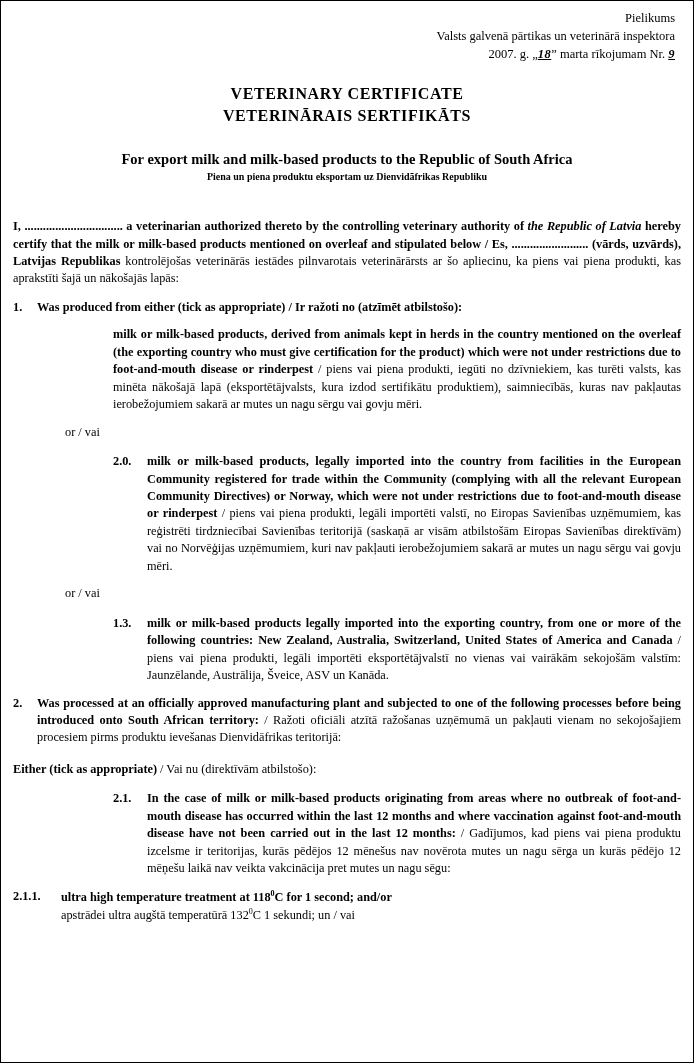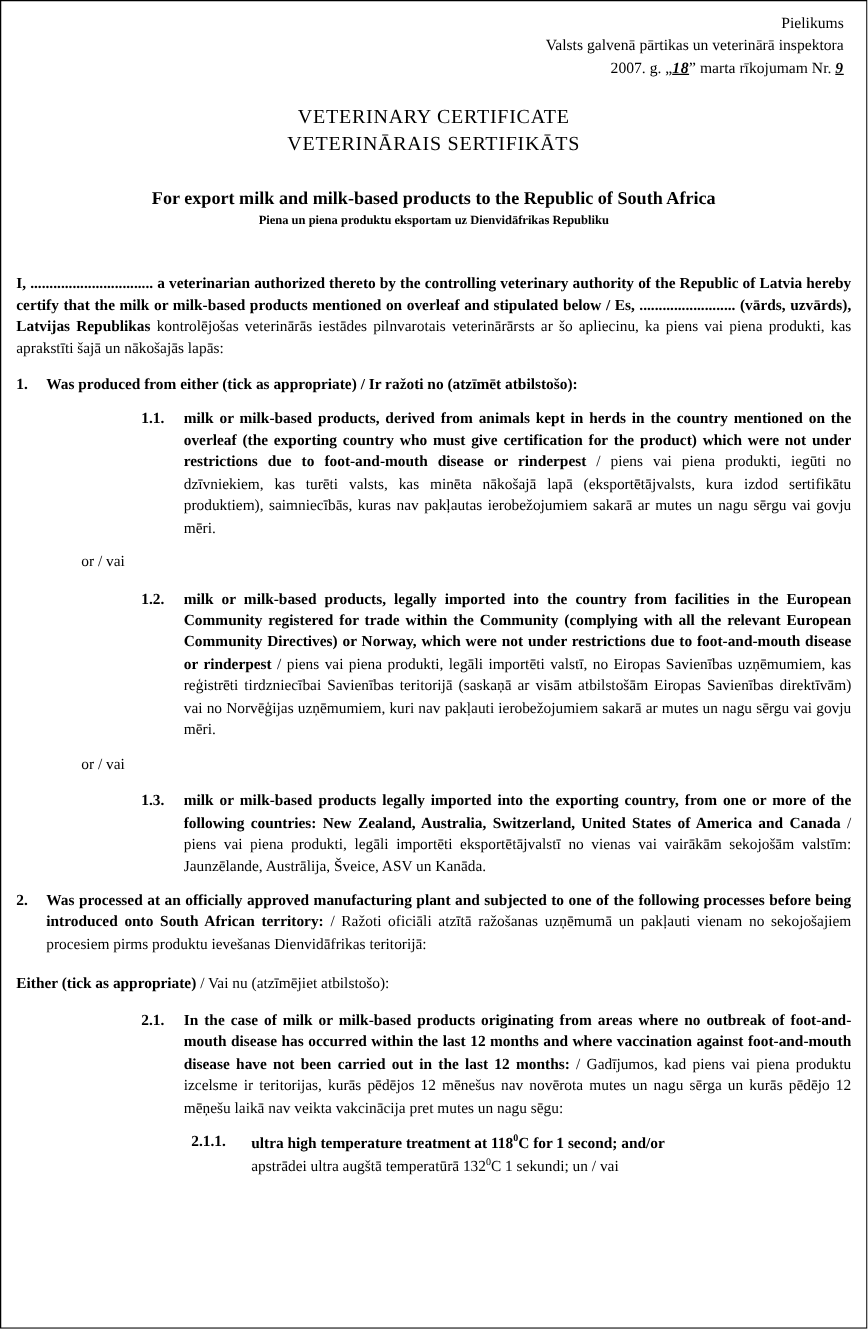--- a/index.html
+++ b/index.html
@@ -46,21 +46,21 @@
     letter-spacing: 0.5px;
   }
 
   
   .title-block {
     text-align: center;
     margin-top: 20px;
   }
   .title-main {
     font-size: 16px;
-    font-weight: normal;
+    font-weight: bold;
     letter-spacing: 0.6px;
     line-height: 1.35;
   }
   .subtitle-block {
     text-align: center;
     margin-top: 22px;
   }
   .subtitle-1 {
     font-size: 14.5px;
     font-weight: bold;
@@ -78,21 +78,21 @@
     margin-top: 34px;
     font-size: 12.3px;
     line-height: 1.42;
     text-align: justify;
   }
   .para {
     margin-bottom: 11px;
     text-align: justify;
   }
   .b { font-weight: bold; }
-  .bi { font-weight: bold; }
+  .bi { font-weight: bold; font-style: italic; }
 
   .num-item {
     display: flex;
     margin-bottom: 10px;
   }
   .num-item .num {
     flex: 0 0 24px;
     font-weight: bold;
   }
   .num-item .txt {
@@ -109,21 +109,20 @@
     flex: 0 0 34px;
     font-weight: bold;
   }
   .sub-item .txt {
     flex: 1 1 auto;
     text-align: justify;
   }
 
   .subsub-item {
     display: flex;
-    margin-left: 140px;
     margin-bottom: 8px;
   }
   .subsub-item .num {
     flex: 0 0 48px;
     font-weight: bold;
   }
   .subsub-item .txt {
     flex: 1 1 auto;
     text-align: justify;
   }
@@ -171,45 +170,44 @@
       <div class="para">
         <span class="b">I, ................................ a veterinarian authorized thereto by the controlling veterinary authority of </span><span class="bi">the Republic of Latvia</span><span class="b"> hereby certify that the milk or milk-based products mentioned on overleaf and stipulated below / Es, ......................... (vārds, uzvārds), </span><span class="b">Latvijas Republikas</span><span> kontrolējošas veterinārās iestādes pilnvarotais veterinārārsts ar šo apliecinu, ka piens vai piena produkti, kas aprakstīti šajā un nākošajās lapās:</span>
       </div>
 
       <div class="num-item">
         <div class="num">1.</div>
         <div class="txt b">Was produced from either (tick as appropriate) / Ir ražoti no (atzīmēt atbilstošo):</div>
       </div>
 
       <div class="sub-item">
-        <div class="num">1.1.</div>
         <div class="txt"><span class="b">milk or milk-based products, derived from animals kept in herds in the country mentioned on the overleaf (the exporting country who must give certification for the product) which were not under restrictions due to foot-and-mouth disease or rinderpest</span><span> / piens vai piena produkti, iegūti no dzīvniekiem, kas turēti valsts, kas minēta nākošajā lapā (eksportētājvalsts, kura izdod sertifikātu produktiem), saimniecībās, kuras nav pakļautas ierobežojumiem sakarā ar mutes un nagu sērgu vai govju mēri.</span></div>
       </div>
 
       <div class="or-line">or / vai</div>
 
       <div class="sub-item">
-        <div class="num">1.2.</div>
+        <div class="num">2.0.</div>
         <div class="txt"><span class="b">milk or milk-based products, legally imported into the country from facilities in the European Community registered for trade within the Community (complying with all the relevant European Community Directives) or Norway, which were not under restrictions due to foot-and-mouth disease or rinderpest</span><span> / piens vai piena produkti, legāli importēti valstī, no Eiropas Savienības uzņēmumiem, kas reģistrēti tirdzniecībai Savienības teritorijā (saskaņā ar visām atbilstošām Eiropas Savienības direktīvām) vai no Norvēģijas uzņēmumiem, kuri nav pakļauti ierobežojumiem sakarā ar mutes un nagu sērgu vai govju mēri.</span></div>
       </div>
 
       <div class="or-line">or / vai</div>
 
       <div class="sub-item">
         <div class="num">1.3.</div>
         <div class="txt"><span class="b">milk or milk-based products legally imported into the exporting country, from one or more of the following countries: New Zealand, Australia, Switzerland, United States of America and Canada</span><span> / piens vai piena produkti, legāli importēti eksportētājvalstī no vienas vai vairākām sekojošām valstīm: Jaunzēlande, Austrālija, Šveice, ASV un Kanāda.</span></div>
       </div>
 
       <div class="num-item">
         <div class="num">2.</div>
         <div class="txt"><span class="b">Was processed at an officially approved manufacturing plant and subjected to one of the following processes before being introduced onto South African territory:</span><span> / Ražoti oficiāli atzītā ražošanas uzņēmumā un pakļauti vienam no sekojošajiem procesiem pirms produktu ievešanas Dienvidāfrikas teritorijā:</span></div>
       </div>
 
       <div class="either-line">
-        <span class="b">Either (tick as appropriate)</span><span> / Vai nu (atzīmējiet atbilstošo):</span>
+        <span class="b">Either (tick as appropriate)</span><span> / Vai nu (direktīvām atbilstošo):</span>
       </div>
 
       <div class="sub-item">
         <div class="num">2.1.</div>
         <div class="txt"><span class="b">In the case of milk or milk-based products originating from areas where no outbreak of foot-and-mouth disease has occurred within the last 12 months and where vaccination against foot-and-mouth disease have not been carried out in the last 12 months:</span><span> / Gadījumos, kad piens vai piena produktu izcelsme ir teritorijas, kurās pēdējos 12 mēnešus nav novērota mutes un nagu sērga un kurās pēdējo 12 mēņešu laikā nav veikta vakcinācija pret mutes un nagu sēgu:</span></div>
       </div>
 
       <div class="subsub-item">
         <div class="num">2.1.1.</div>
         <div class="txt">

